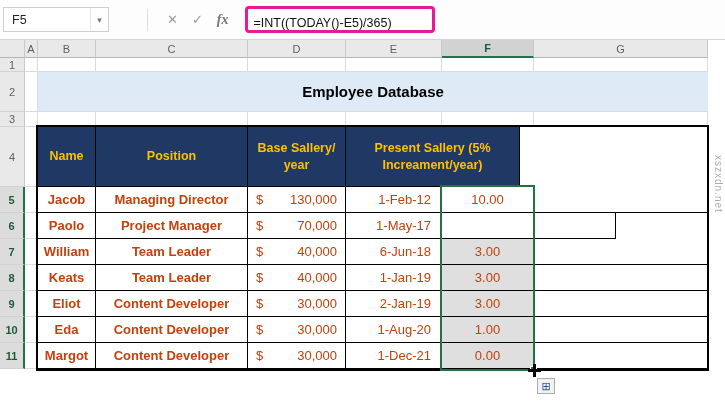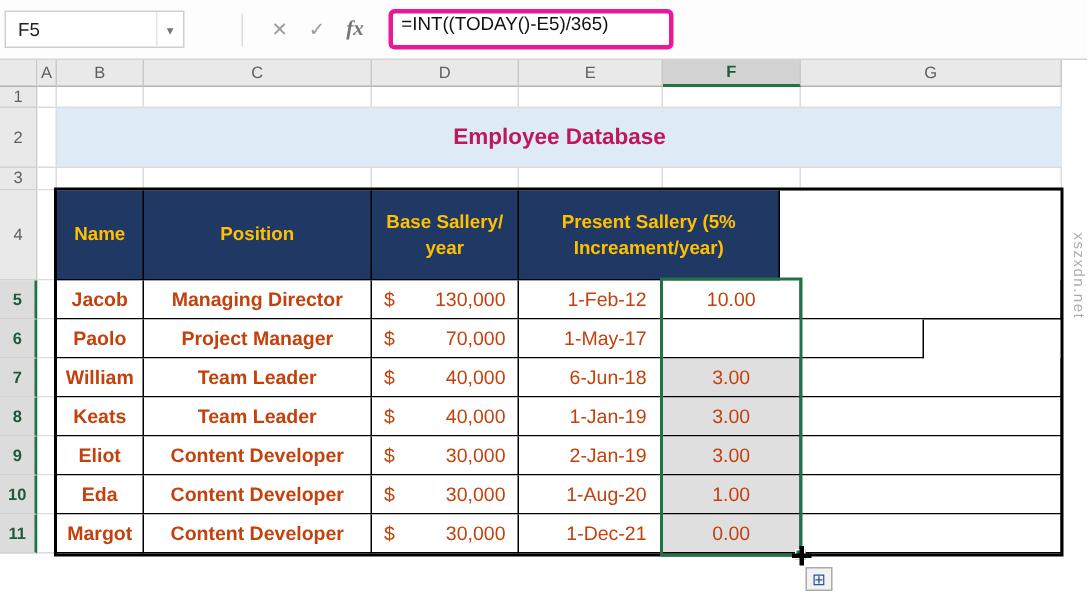--- a/index.html
+++ b/index.html
@@ -1,43 +1,43 @@
 <!DOCTYPE html>
 <html><head>
 <meta charset="utf-8">
 <style>
   *{margin:0;padding:0;box-sizing:border-box}
   body{font-family:"Liberation Sans",sans-serif;background:#fff}
   .stage{position:relative;width:725px;height:405px;background:#fff;overflow:hidden}
 
   
   .toolbar{height:40px;display:flex;align-items:center;border-bottom:1px solid #D5D5D5;background:#FDFDFD;padding-left:3px}
-  .namebox{width:120px;height:25px;border:1px solid #CFCFCF;display:flex;align-items:center;background:#fff}
+  .namebox{width:106px;height:25px;border:1px solid #CFCFCF;display:flex;align-items:center;background:#fff}
   .nb-text{flex:1;padding-left:8px;font-size:12.5px;color:#222}
   .nb-dd{width:18px;align-self:stretch;display:flex;align-items:center;justify-content:center;color:#777;font-size:9px;border-left:1px solid #E6E6E6}
   .vsep{width:1px;height:22px;background:#DCDCDC;margin:0 12px 0 38px}
   .tbtn{font-size:13px;color:#9B9B9B;margin:0 7px;background:none;border:none}
   .tbtn.fx{font-style:italic;font-weight:bold;color:#767676;font-family:"Liberation Serif",serif;font-size:14px}
-  .formulabox{margin-left:10px;width:190px;height:27px;border:3px solid #E81899;border-radius:4px;background:#fff;display:flex;align-items:flex-start;padding-left:5px;font-size:12.5px;color:#111;white-space:nowrap;overflow:hidden}
+  .formulabox{margin-left:10px;width:190px;height:27px;border:3px solid #E81899;border-radius:4px;background:#fff;display:flex;align-items:flex-end;padding-left:5px;font-size:12.5px;color:#111;white-space:nowrap;overflow:hidden}
 
   
   .colrow{display:flex;height:18px}
   .corner{width:25px;background:#E9E9E9;border-right:1px solid #C9C9C9;border-bottom:1px solid #B5B5B5}
   .hcell{background:#E9E9E9;border-right:1px solid #C9C9C9;border-bottom:1px solid #B5B5B5;font-size:11px;color:#5F5F5F;display:flex;align-items:center;justify-content:center}
   .hcell.sel{background:#D2D2D2;border-bottom:2px solid #217346;color:#1E5B38;font-weight:bold}
   .hfill{flex:1;background:#fff}
   .row{display:flex}
   .r-sm{height:14px}.r-title{height:40px}.r-3{height:15px}.r-h{height:60px}.r-d{height:26px}
   .gut{width:25px;background:#E9E9E9;border-right:1px solid #C9C9C9;border-bottom:1px solid #D2D2D2;font-size:11px;color:#5F5F5F;display:flex;align-items:center;justify-content:center}
   .gut.gutsel{background:#DCDCDC;border-right:2px solid #217346;color:#1E5B38;font-weight:bold}
   .cell{background:#fff;border-right:1px solid #DCDCDC;border-bottom:1px solid #DCDCDC}
   .w-a{width:13px}.w-b{width:58px}.w-c{width:152px}.w-d{width:98px}.w-e{width:96px}.w-f{width:92px}.w-g{width:174px}
 
   
-  .titlecell{width:670px;background:#DEEBF7;display:flex;align-items:center;justify-content:center;font-size:15px;font-weight:bold;color:#be185d;border-bottom:1px solid #DCDCDC}
+  .titlecell{width:670px;background:#DEEBF7;display:flex;align-items:center;justify-content:center;font-size:15px;font-weight:bold;color:#000000;border-bottom:1px solid #DCDCDC}
   .tblh{background:#1F3864;color:#FFC000;font-weight:bold;font-size:12.5px;display:flex;align-items:center;justify-content:center;text-align:center;line-height:1.3;padding:2px 3px;border-right:1px solid #000;border-bottom:1px solid #000}
   .tbl{background:#fff;font-size:13px;color:#c2410c;display:flex;align-items:center;justify-content:center;border-right:1px solid #000;border-bottom:1px solid #000}
   .bold{font-weight:bold}
   .money{justify-content:space-between;padding:0 8px}
   .datec{justify-content:flex-end;padding-right:10px}
   .fsel{background:#DFDFDF}
 
   
   .tbl-outline{position:absolute;left:36px;top:125px;width:673px;height:246px;border:2px solid #000;pointer-events:none}
   .sel-range{position:absolute;left:440px;top:185px;width:95px;height:186px;border:2px solid #217346;pointer-events:none}

